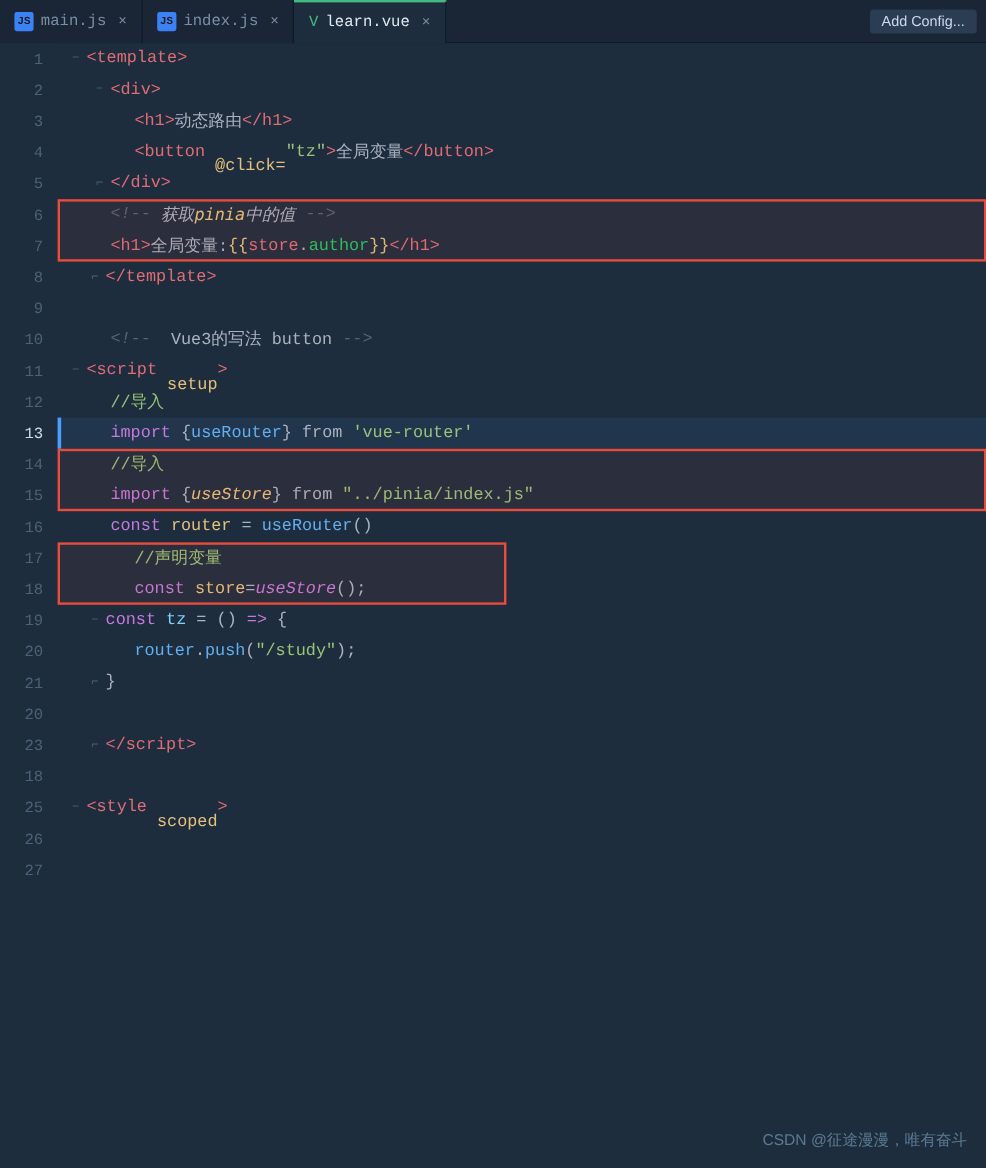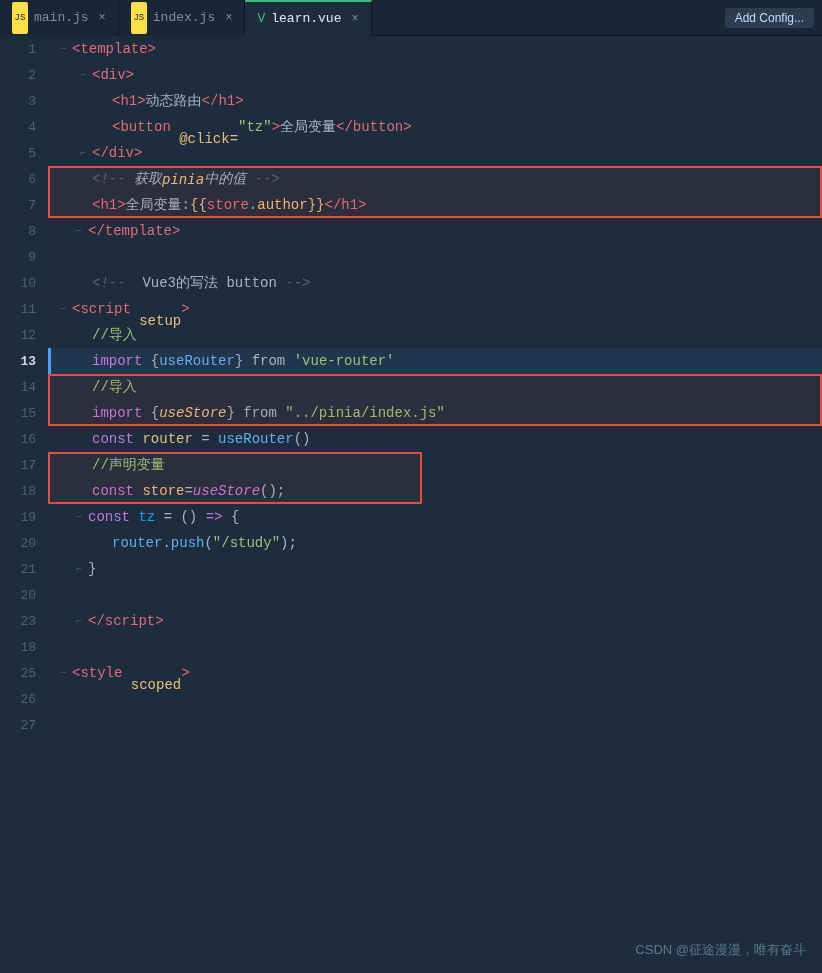--- a/index.html
+++ b/index.html
@@ -34,26 +34,26 @@
       border-right: 1px solid #0d1a26;
       gap: 6px;
       white-space: nowrap;
     }
     .tab.active {
       background: #1e2d3d;
       color: #e0e8f0;
       border-top: 2px solid #42b883;
     }
     .tab-icon-js {
-      background: #fde047;
+      background: #3b82f6;
       color: #1a1a1a;
       font-size: 9px;
-      font-weight: normal;
+      font-weight: bold;
       width: 16px;
-      height: 32px;
+      height: 16px;
       display: inline-flex;
       align-items: center;
       justify-content: center;
       border-radius: 2px;
     }
     .tab-icon-vue {
       color: #42b883;
       font-size: 13px;
     }
     .tab-close {
@@ -101,21 +101,20 @@
       display: flex;
       align-items: center;
       justify-content: flex-end;
       padding-right: 12px;
       height: 26px;
       color: #4a6278;
       font-size: 13px;
     }
     .line-num.active {
       color: #cdd6f4;
-      font-weight: bold;
     }
 
     
     .code-area {
       flex: 1;
       padding-top: 0;
       overflow: visible;
       position: relative;
     }
     .code-line {
@@ -256,21 +255,21 @@
     <div style="position:relative;">
       <div style="position:absolute;top:0;left:0;right:0;bottom:0;border:2px solid #e74c3c;background:rgba(231,76,60,0.07);pointer-events:none;z-index:1;"></div>
 
       <div class="code-line">
         <span style="width:36px;display:inline-block"></span>
         <span class="c-comment">&lt;!-- </span><span class="c-comment" style="color:#abb2bf">获取</span><span class="c-comment" style="color:#e5c07b;font-family:monospace;">pinia</span><span class="c-comment" style="color:#abb2bf">中的值</span><span class="c-comment"> --&gt;</span>
       </div>
 
       <div class="code-line">
         <span style="width:36px;display:inline-block"></span>
-        <span class="c-tag">&lt;h1&gt;</span><span class="c-text">全局变量:</span><span style="color:#e5c07b">{{</span><span style="color:#e06c75">store</span><span style="color:#abb2bf">.</span><span style="color:#fdba74">author</span><span style="color:#e5c07b">}}</span><span class="c-tag">&lt;/h1&gt;</span>
+        <span class="c-tag">&lt;h1&gt;</span><span class="c-text">全局变量:</span><span style="color:#e5c07b">{{</span><span style="color:#e06c75">store</span><span style="color:#abb2bf">.</span><span style="color:#22c55e">author</span><span style="color:#e5c07b">}}</span><span class="c-tag">&lt;/h1&gt;</span>
       </div>
     </div>
 
     <div class="code-line">
       <span style="width:16px;display:inline-block"></span>
       <span class="fold-indicator">⌐</span>
       <span class="c-tag">&lt;/template&gt;</span>
     </div>
 
     <div class="code-line">
@@ -311,38 +310,38 @@
         <span style="color:#c678dd">import </span><span style="color:#abb2bf">{</span><span style="color:#e5c07b;font-style:italic">useStore</span><span style="color:#abb2bf">} </span><span style="color:#abb2bf">from </span><span style="color:#98c379">"../pinia/index.js"</span>
       </div>
     </div>
 
 
     <div class="code-line">
       <span style="width:36px;display:inline-block"></span>
       <span style="color:#c678dd">const </span><span style="color:#e5c07b">router</span><span style="color:#abb2bf"> = </span><span style="color:#61afef">useRouter</span><span style="color:#abb2bf">()</span>
     </div>
 
-    <div style="position:relative;">
+    <div style="position:relative;padding-left:20px;">
       <div style="position:absolute;top:0;left:0;right:0;bottom:0;border:2px solid #e74c3c;background:rgba(231,76,60,0.07);pointer-events:none;z-index:1;right:400px;"></div>
 
       <div class="code-line">
         <span style="width:36px;display:inline-block"></span>
         <span style="color:#98c379">//声明变量</span>
       </div>
 
       <div class="code-line">
         <span style="width:36px;display:inline-block"></span>
         <span style="color:#c678dd">const </span><span style="color:#e5c07b">store</span><span style="color:#abb2bf">=</span><span style="color:#c678dd;font-style:italic">useStore</span><span style="color:#abb2bf">();</span>
       </div>
     </div>
 
     <div class="code-line">
       <span style="width:16px;display:inline-block"></span>
       <span class="fold-indicator">−</span>
-      <span style="color:#c678dd">const </span><span style="color:#0ea5e9">tz</span><span style="color:#abb2bf"> = </span><span style="color:#abb2bf">() </span><span style="color:#c678dd">=&gt;</span><span style="color:#abb2bf"> {</span>
+      <span style="color:#c678dd">const </span><span style="color:#7dd3fc">tz</span><span style="color:#abb2bf"> = </span><span style="color:#abb2bf">() </span><span style="color:#c678dd">=&gt;</span><span style="color:#abb2bf"> {</span>
     </div>
 
 
     <div class="code-line">
       <span style="width:56px;display:inline-block"></span>
       <span style="color:#61afef">router</span><span style="color:#abb2bf">.</span><span style="color:#61afef">push</span><span style="color:#abb2bf">(</span><span style="color:#98c379">"/study"</span><span style="color:#abb2bf">);</span>
     </div>
 
     <div class="code-line">
       <span style="width:16px;display:inline-block"></span>

